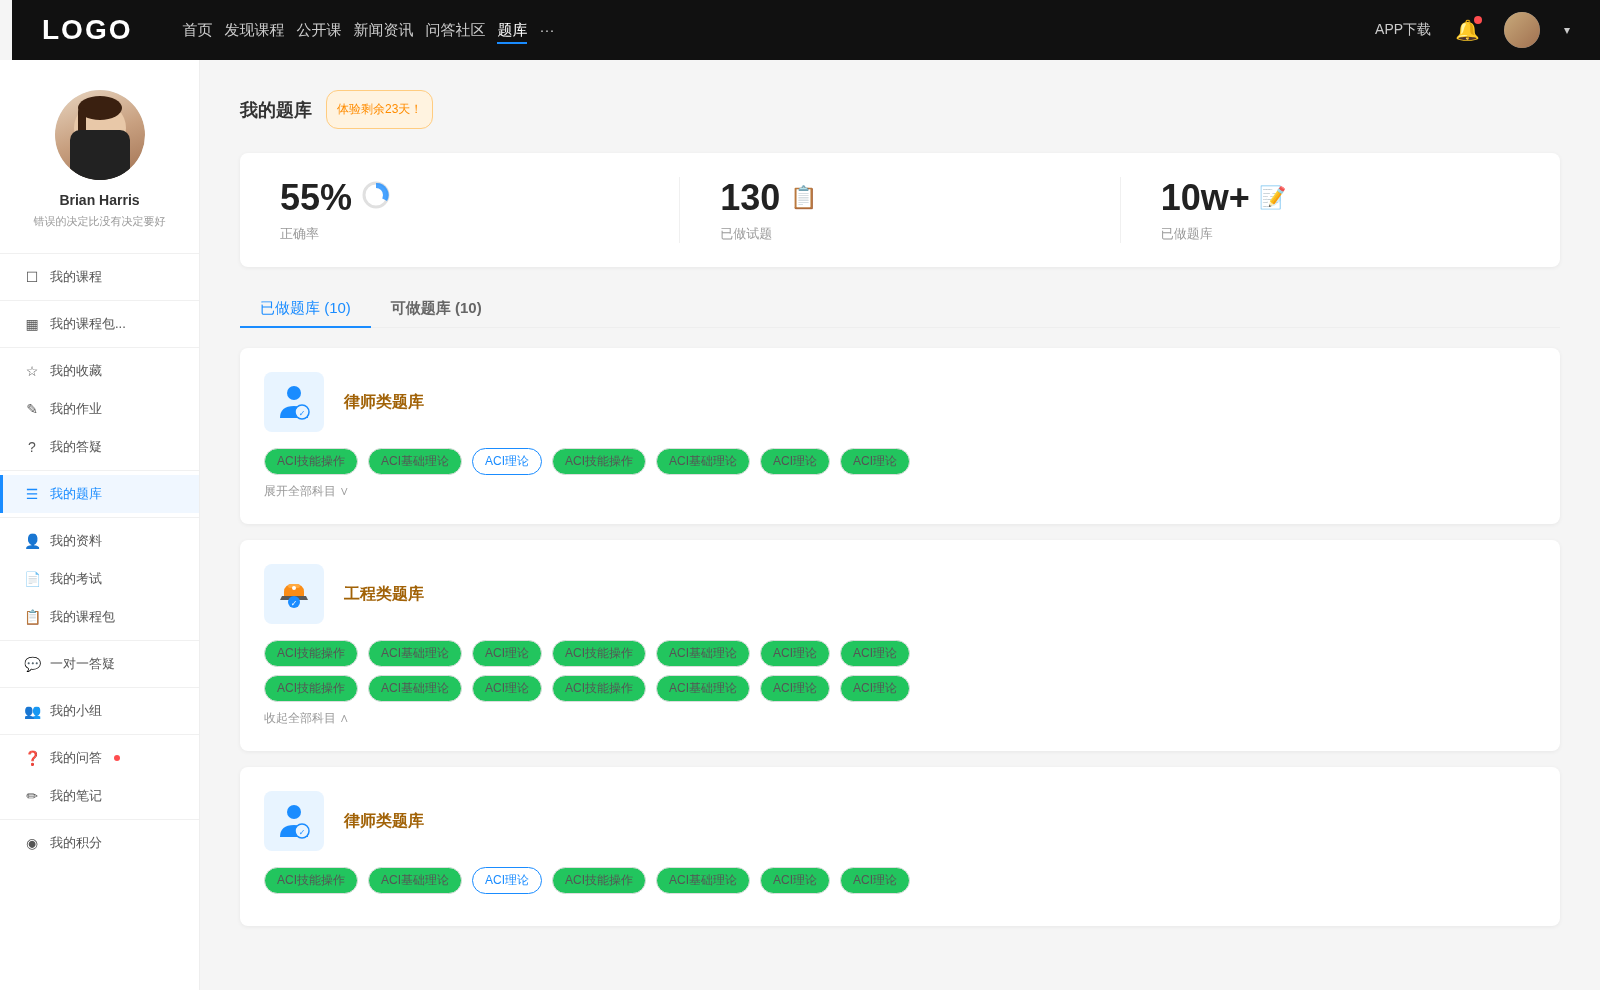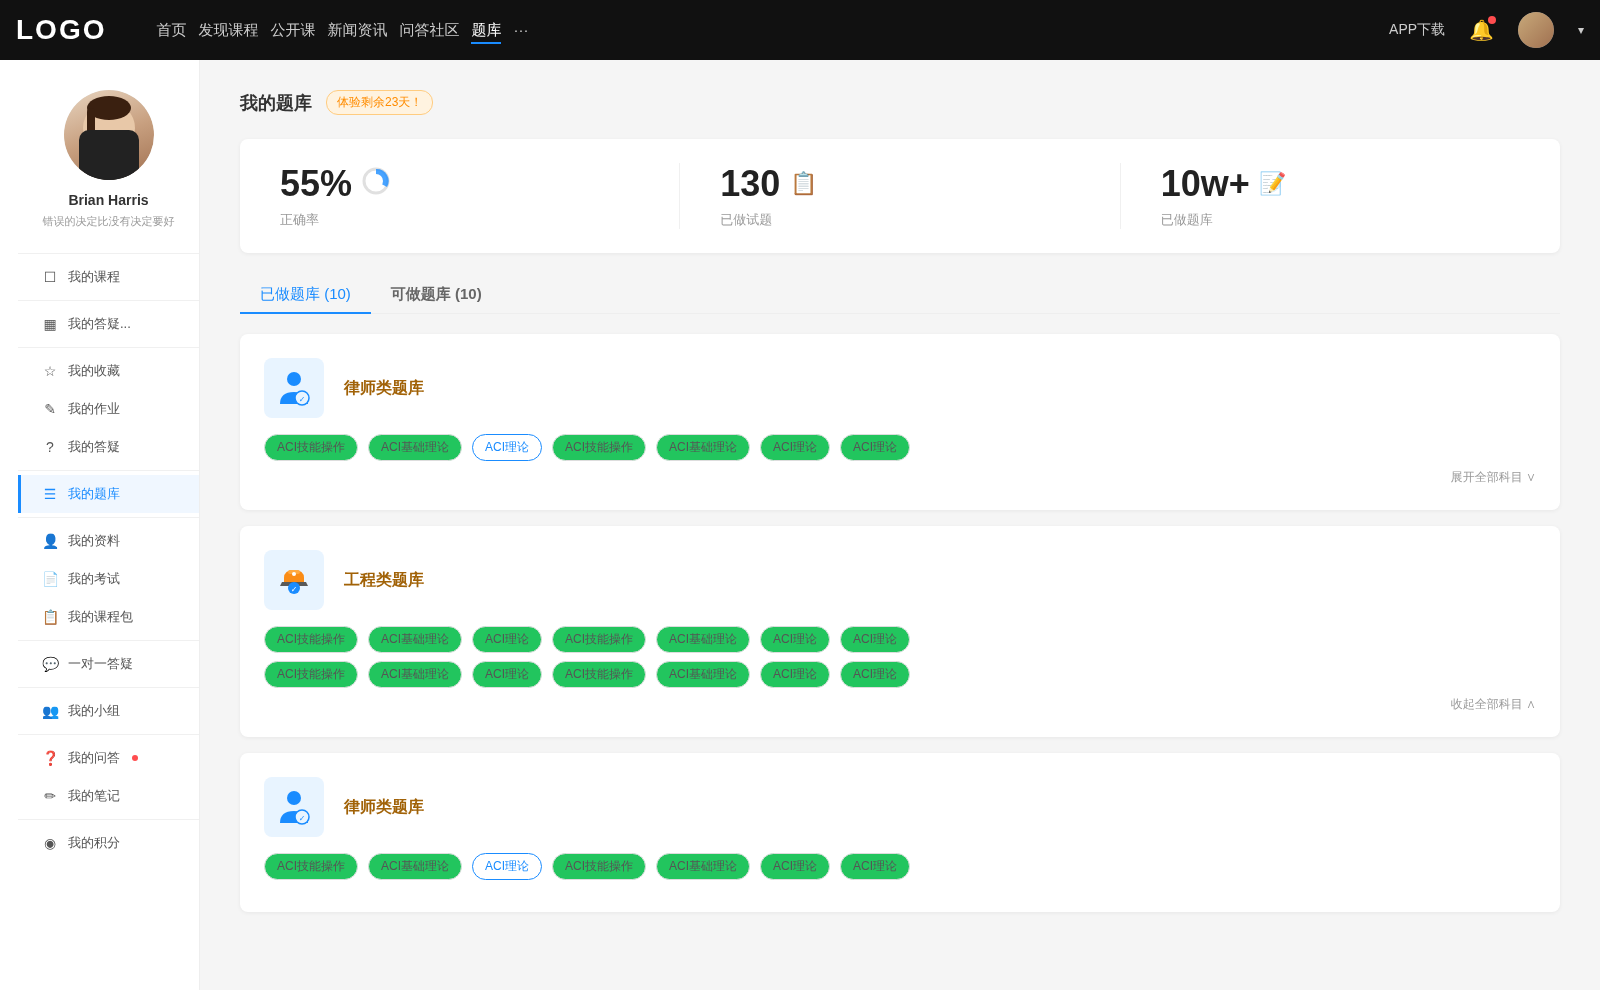--- a/index.html
+++ b/index.html
@@ -4,23 +4,23 @@
   <style>
     * { box-sizing: border-box; margin: 0; padding: 0; }
     body { font-family: -apple-system, BlinkMacSystemFont, 'PingFang SC', 'Microsoft YaHei', sans-serif; background: #f5f5f5; color: #333; }
 
     
     .navbar {
       background: #111;
       height: 60px;
       display: flex;
       align-items: center;
-      padding: 0 16px;
+      padding: 0 30px;
       position: fixed;
-      top: 0; left: 0; right: 0;
+      top: 0; left: 12px; right: 0;
       z-index: 100;
     }
     .nav-logo {
       color: #fff;
       font-size: 28px;
       font-weight: 900;
       letter-spacing: 2px;
       margin-right: 50px;
     }
     .nav-links {
@@ -82,21 +82,21 @@
     .page-wrap {
       margin-top: 60px;
       display: flex;
       min-height: calc(100vh - 60px);
     }
 
     
     .sidebar {
       width: 200px;
       background: #fff;
-      padding: 30px 0 20px 18px;
+      padding: 30px 0 20px 0;
       flex-shrink: 0;
       border-right: 1px solid #eee;
       display: flex;
       flex-direction: column;
       align-items: center;
     }
     .sidebar-avatar {
       width: 90px; height: 90px;
       border-radius: 50%;
       background: #e0d8d0;
@@ -176,21 +176,21 @@
       display: flex;
       align-items: center;
       gap: 14px;
       margin-bottom: 24px;
     }
     .page-title { font-size: 18px; font-weight: 600; color: #333; }
     .trial-badge {
       background: #fff3e0;
       color: #ff8c00;
       font-size: 12px;
-      padding: 3px 10px;
+      padding: 10px 10px;
       border-radius: 12px;
       border: 1px solid #ffcc80;
     }
 
     
     .stats-row {
       display: flex;
       background: #fff;
       border-radius: 8px;
       padding: 24px 0;
@@ -276,21 +276,20 @@
       color: #555;
       cursor: pointer;
       background: #22c55e;
     }
     .tag.active {
       border-color: #1a8cff;
       color: #1a8cff;
       background: #fff;
     }
     .expand-link {
-      text-align: right;
       font-size: 12px;
       color: #999;
       cursor: pointer;
       margin-top: 4px;
     }
 
     
     .pie-icon {
       width: 28px; height: 28px;
     }
@@ -343,21 +342,21 @@
     <div class="sidebar-motto">错误的决定比没有决定要好</div>
     <div class="sidebar-divider"></div>
     <div class="sidebar-menu" id="sidebar-menu-container">
         <div class="sidebar-item">
           <span class="sidebar-icon">☐</span>
           <span>我的课程</span>
         </div>
         <div class="sidebar-divider"></div>
         <div class="sidebar-item">
           <span class="sidebar-icon">▦</span>
-          <span>我的答疑...</span>
+          <span>我的课程包...</span>
         </div>
         <div class="sidebar-divider"></div>
         <div class="sidebar-item">
           <span class="sidebar-icon">☆</span>
           <span>我的收藏</span>
         </div>
         <div class="sidebar-item">
           <span class="sidebar-icon">✎</span>
           <span>我的作业</span>
         </div>

